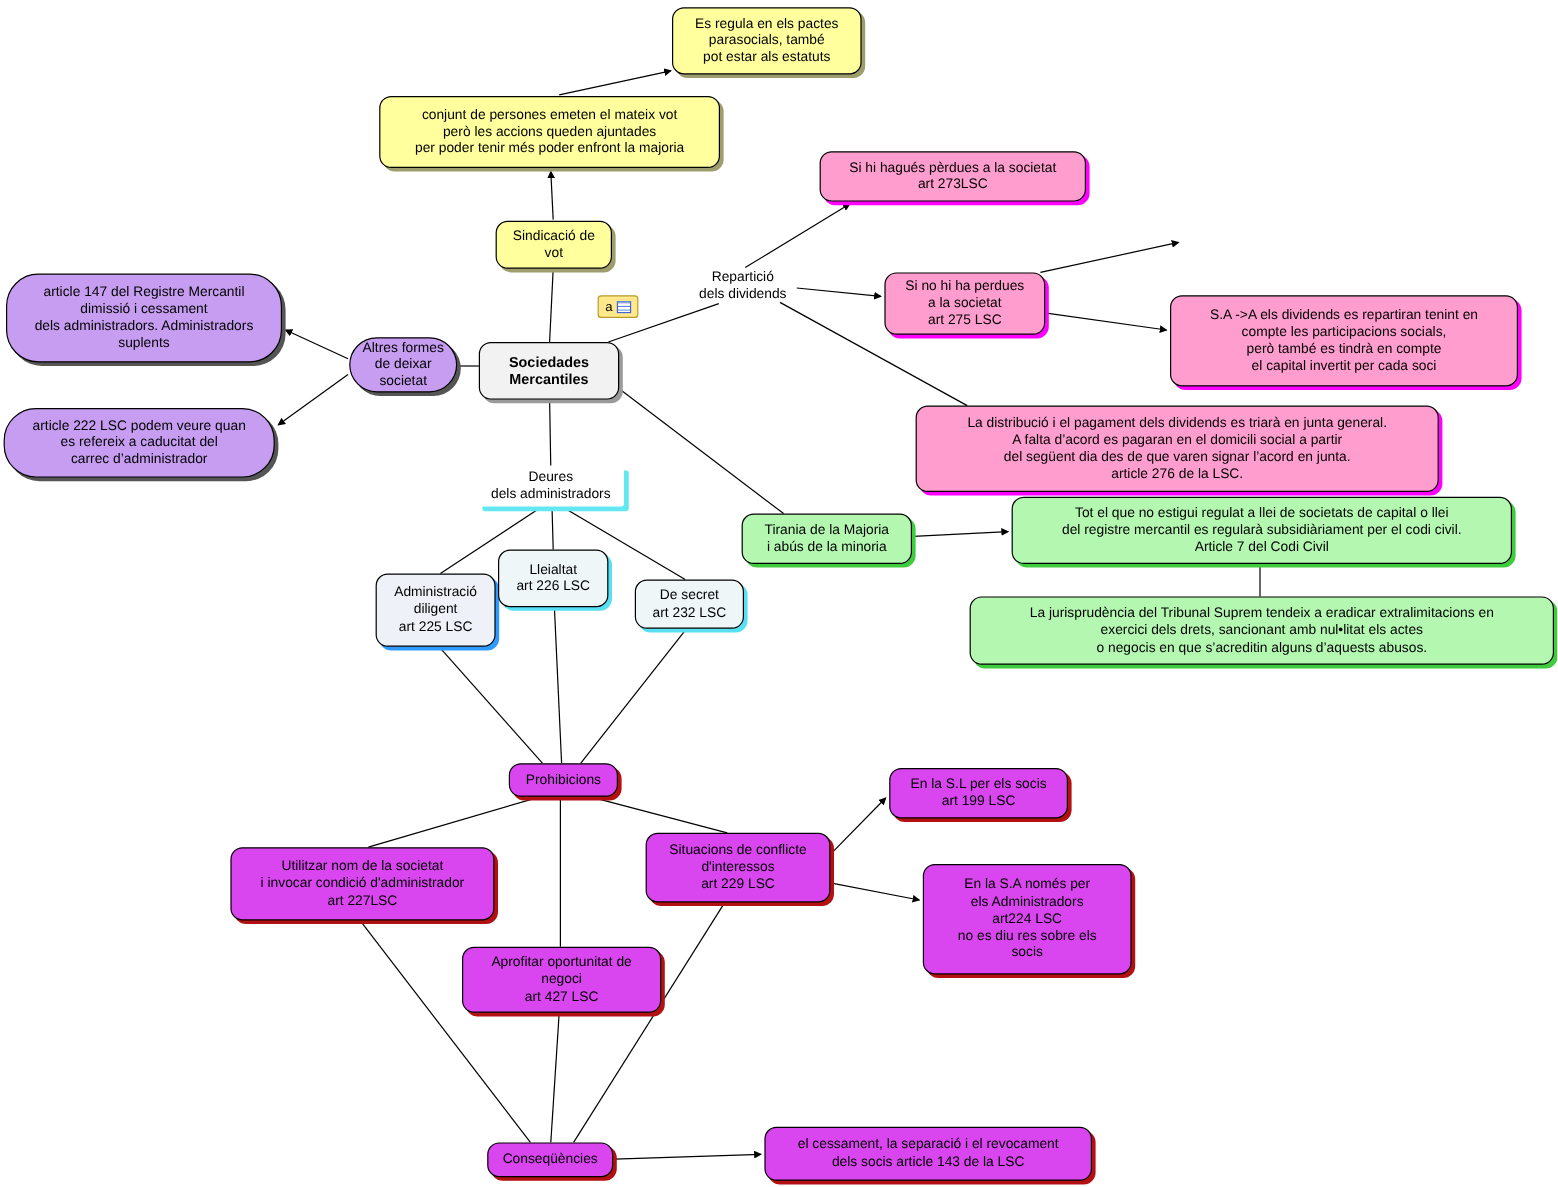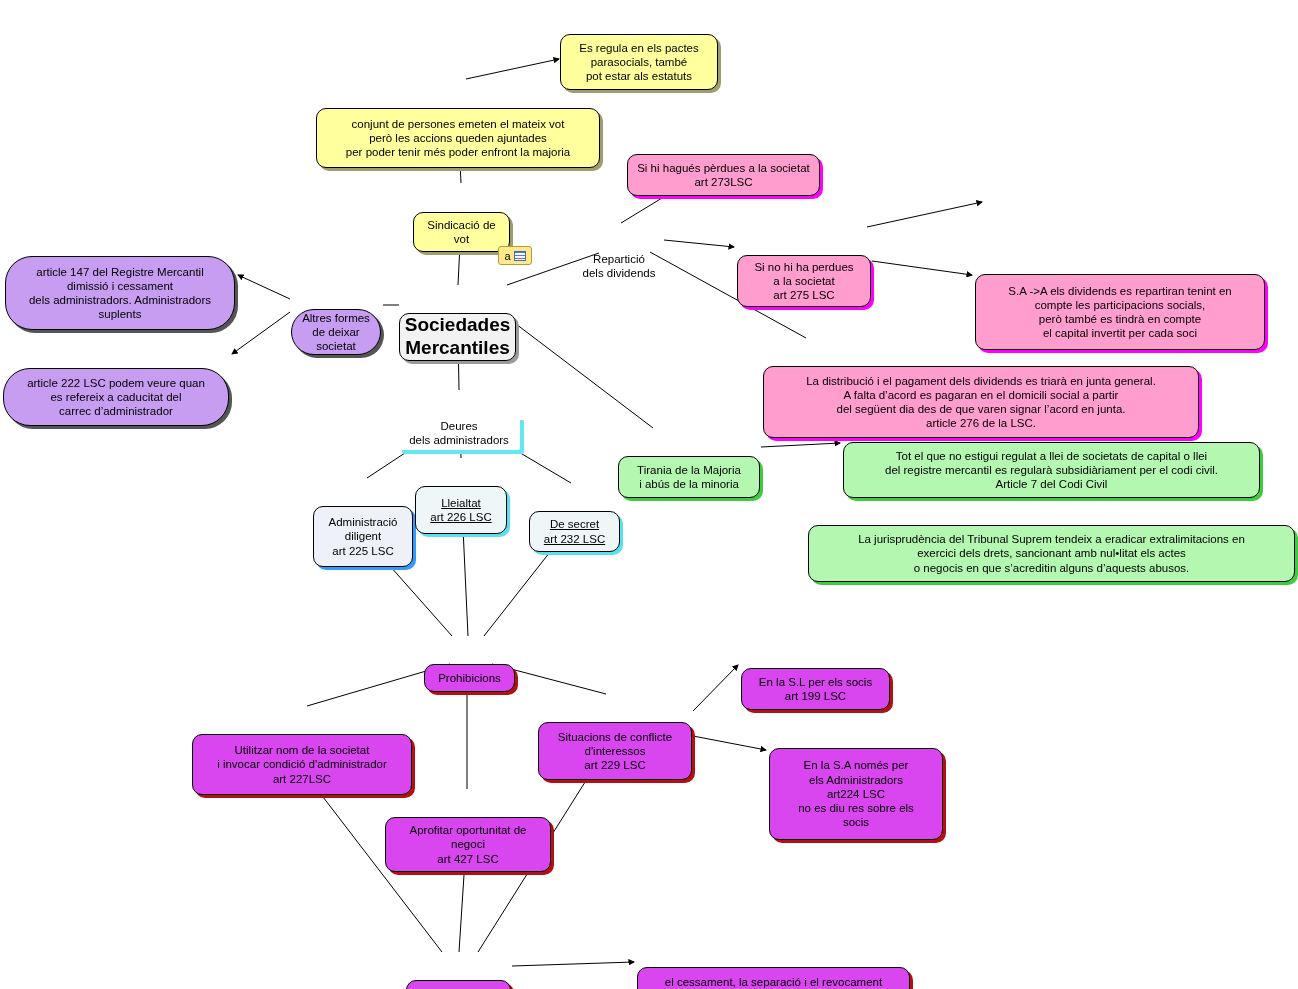--- a/index.html
+++ b/index.html
@@ -7,30 +7,30 @@
   #map {
     position:relative; width:1298px; height:989px; background:#ffffff;
     font-family:"Liberation Sans","DejaVu Sans",sans-serif; overflow:hidden;
   }
   .edges { position:absolute; left:0; top:0; z-index:1; }
   .node {
     position:absolute; z-index:2;
     display:flex; align-items:center; justify-content:center;
     text-align:center; white-space:pre-line;
     font-size:11.5px; line-height:1.24; color:#000;
-    border:1px solid #000; border-radius:10px; padding:3px 6px;margin-top:28px;
+    border:1px solid #000; border-radius:10px; padding:3px 6px;
   }
   .yellow    { background:#ffff9e; box-shadow:3px 3px 0 #9d9d6d; }
   .pink      { background:#ff9dcf; box-shadow:3px 3px 0 #ff00ff; }
   .purple    { background:#c79df2; box-shadow:3px 3px 0 #555555;border-radius:27px; }
   .green     { background:#b3f7b0; box-shadow:3px 3px 0 #3ecc3e; }
   .red       { background:#d946ef; box-shadow:3px 3px 0 #b31111;text-align:center; }
   .whiteblue { background:#eef2f8; box-shadow:3px 3px 0 #2f9bff; }
-  .whitecyan { background:#eef6f8; box-shadow:3px 3px 0 #59dff2;text-decoration:underline; }
-  .root      { background:#f2f2f2; box-shadow:3px 3px 0 #9a9a9a; font-weight:bold; font-size:19px; line-height:1.2; }
+  .whitecyan { background:#eef6f8; box-shadow:3px 3px 0 #59dff2; }
+  .root      { background:#f2f2f2; box-shadow:3px 3px 0 #9a9a9a; font-weight:bold; font-size:12px; line-height:1.2; }
   .plain     { border:none; background:transparent; box-shadow:none; }
   .deures-node { border:none; background:#ffffff; box-shadow:4px 4px 0 #63e8f2; border-radius:2px; }
   .attach {
     position:absolute; z-index:3; width:34px; height:19px;
     background:#ffe98a; border:1px solid #b99a2e; border-radius:3px;
     display:flex; align-items:center; justify-content:center; gap:3px;
     font-size:11px; color:#000;
   }
   .attach-glyph {
     width:12px; height:10px; background:#fff; border:1px solid #4466cc;
@@ -86,21 +86,21 @@
 
   <div class="node yellow" style="left:560px;top:6px;width:158px;height:56px">Es regula en els pactes
 parasocials, també
 pot estar als estatuts</div>
   <div class="node yellow" style="left:316px;top:80px;width:284px;height:60px">conjunt de persones emeten el mateix vot
 però les accions queden ajuntades
 per poder tenir més poder enfront la majoria</div>
   <div class="node yellow" style="left:413px;top:184px;width:97px;height:40px">Sindicació de
 vot</div>
 
-  <div class="node pink" style="left:627px;top:126px;width:193px;height:42px">Si hi hagués pèrdues a la societat
+  <div class="node pink" style="left:683px;top:126px;width:222px;height:42px">Si hi hagués pèrdues a la societat
 art 273LSC</div>
   <div class="node plain" style="left:573px;top:222px;width:92px;height:32px">Repartició
 dels dividends</div>
   <div class="node pink" style="left:737px;top:227px;width:134px;height:52px">Si no hi ha perdues
 a la societat
 art 275 LSC</div>
   <div class="node pink" style="left:975px;top:246px;width:290px;height:76px">S.A -&gt;A els dividends es repartiran tenint en
 compte les participacions socials,
 però també es tindrà en compte
 el capital invertit per cada soci</div>

